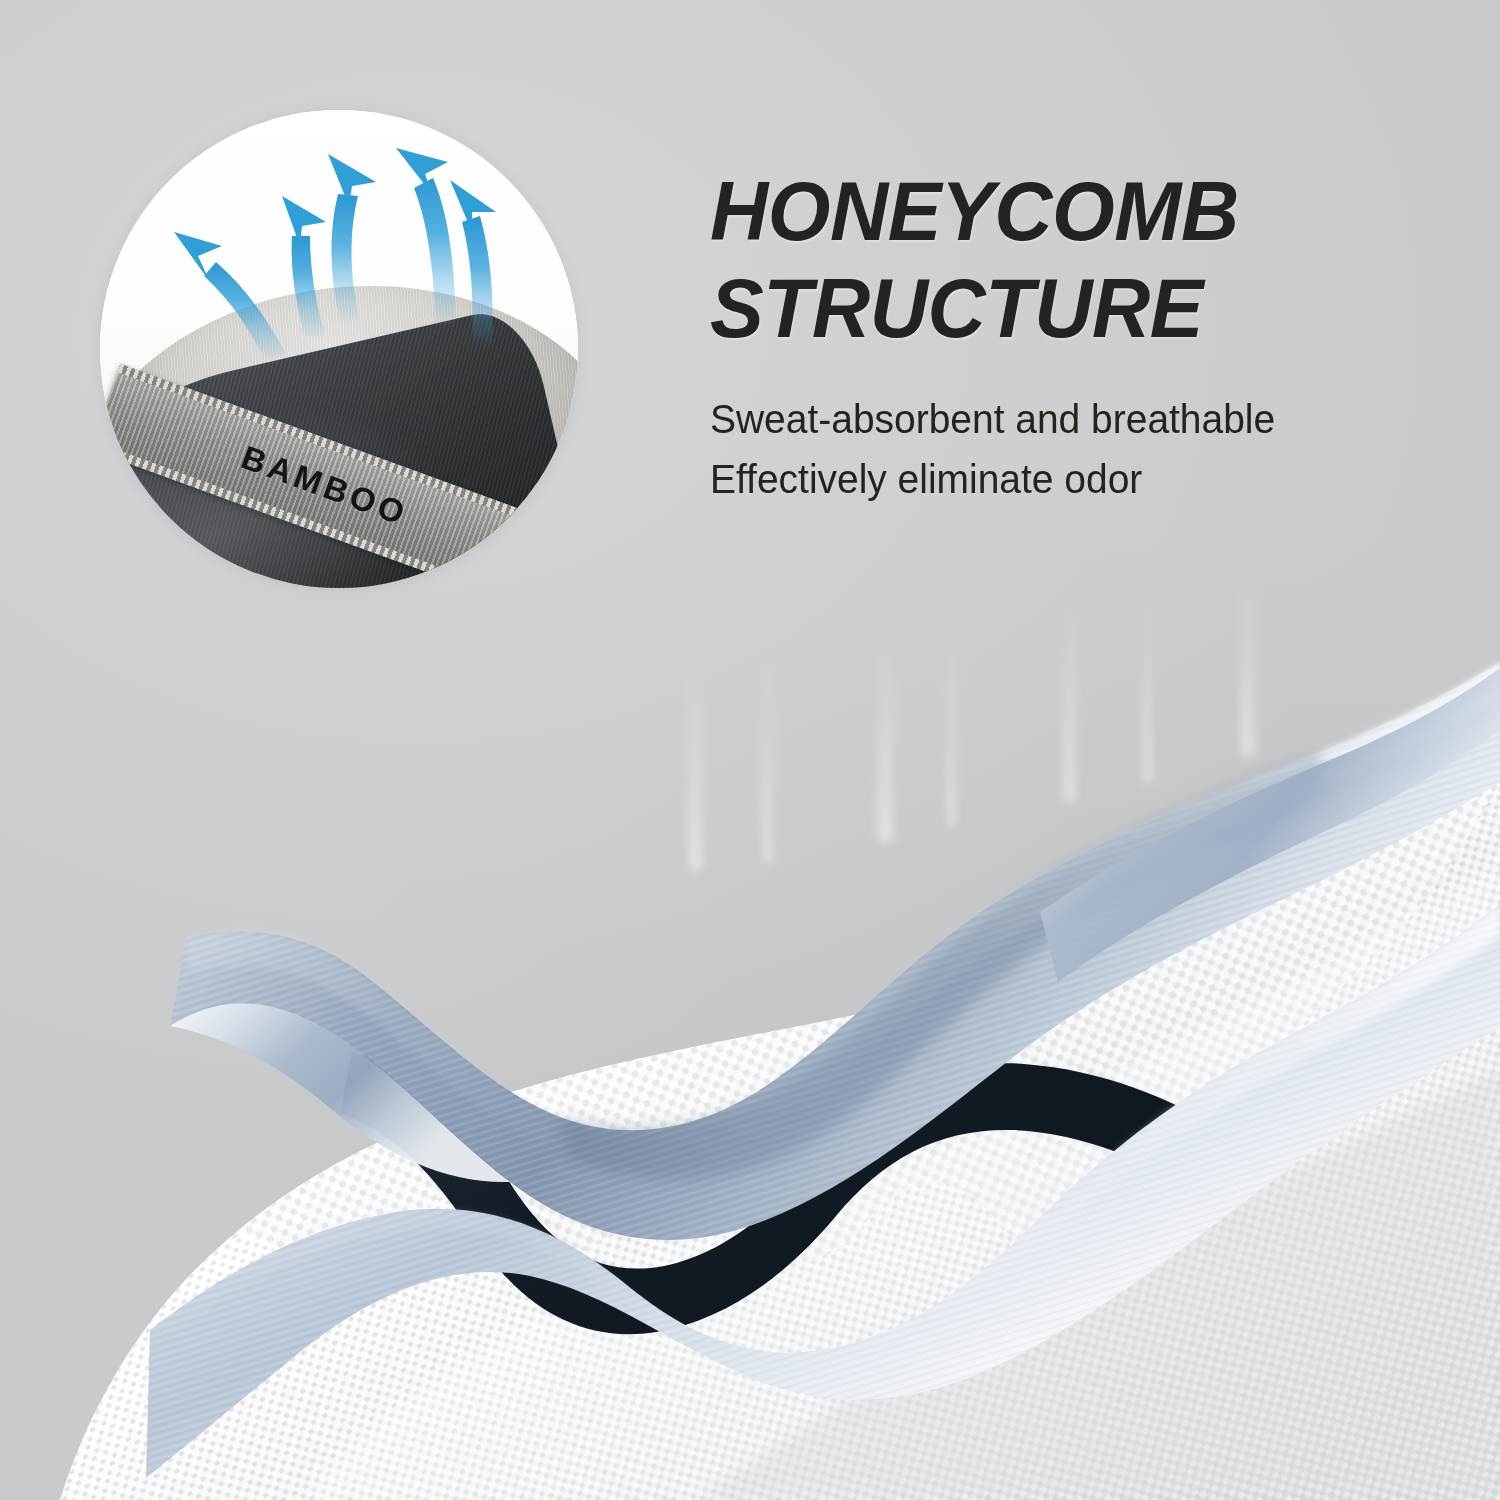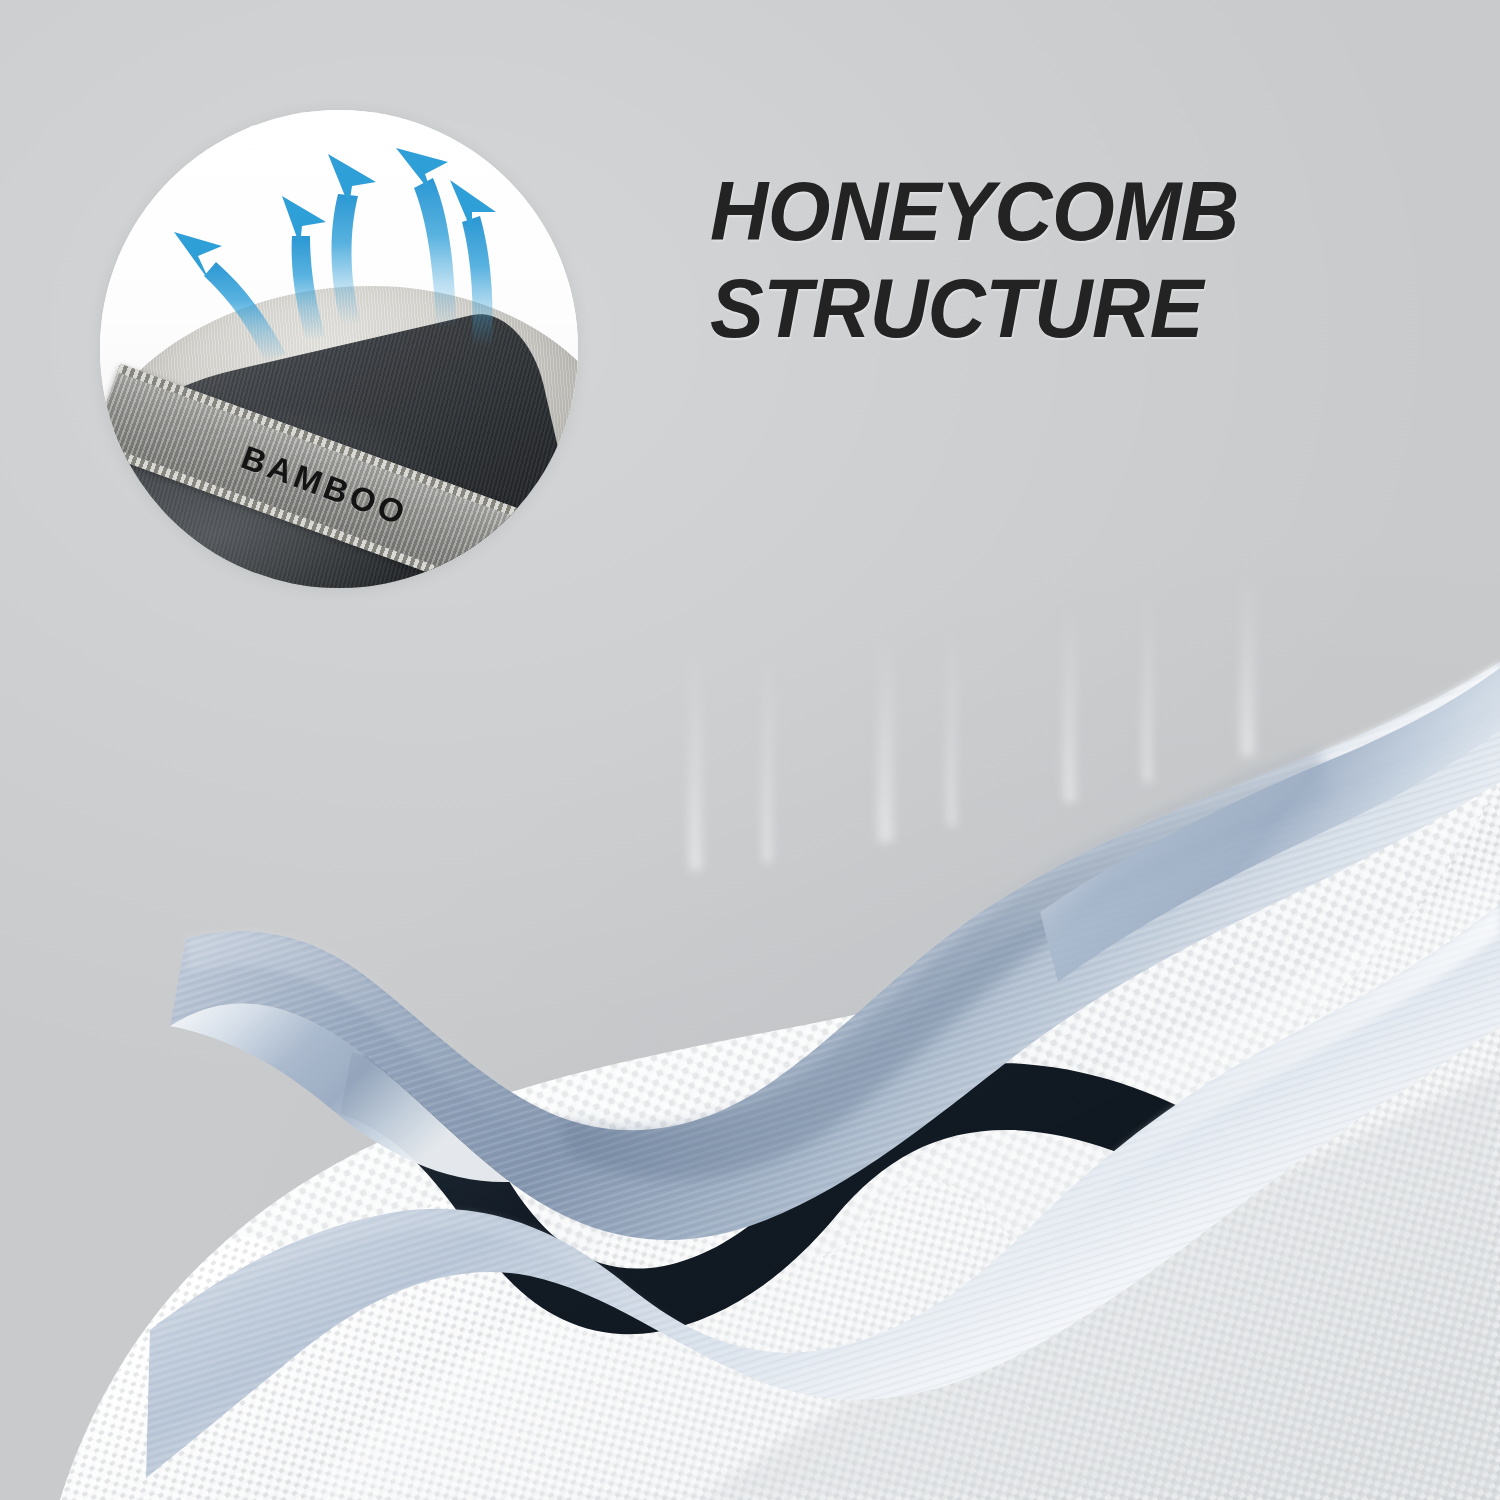--- a/index.html
+++ b/index.html
@@ -267,20 +267,24 @@
         </g>
       </svg>
 
     </div>
   </div>
 
   <div class="headline">
     <div class="title-line">HONEYCOMB</div>
     <div class="title-line second">STRUCTURE</div>
 
+    <div class="sub-block">
+      <div class="sub-line">Sweat-absorbent and breathable</div>
+      <div class="sub-line">Effectively eliminate odor</div>
+    </div>
   </div>
 
   <div class="fabric">
     <svg viewBox="0 0 1500 1070" preserveAspectRatio="none">
       <defs>
 
         <linearGradient id="g-top" x1="0" y1="0" x2="1" y2="0.35">
           <stop offset="0%" stop-color="#e9edf2"></stop>
           <stop offset="14%" stop-color="#c4cedc"></stop>
           <stop offset="33%" stop-color="#93a4bb"></stop>

